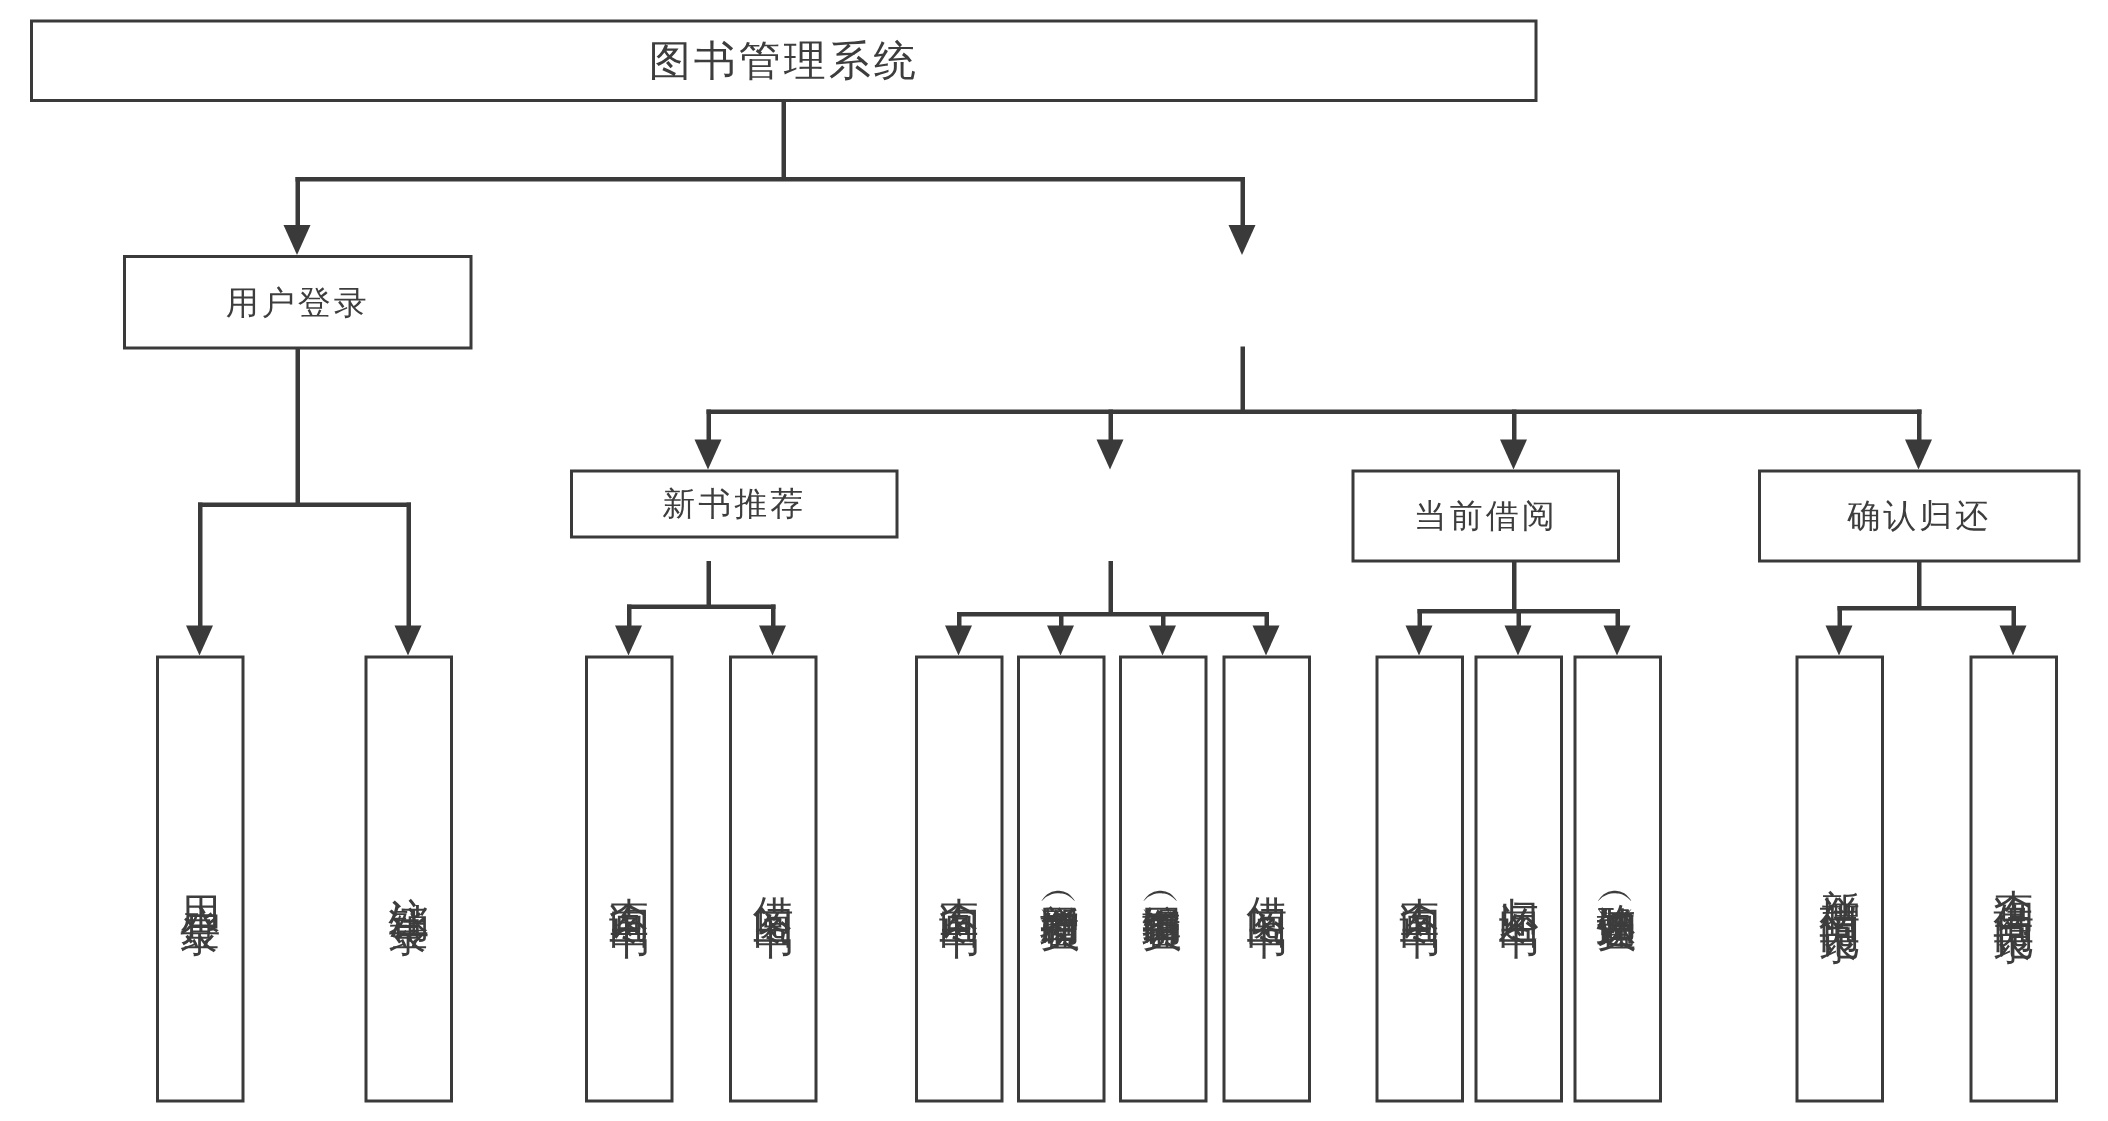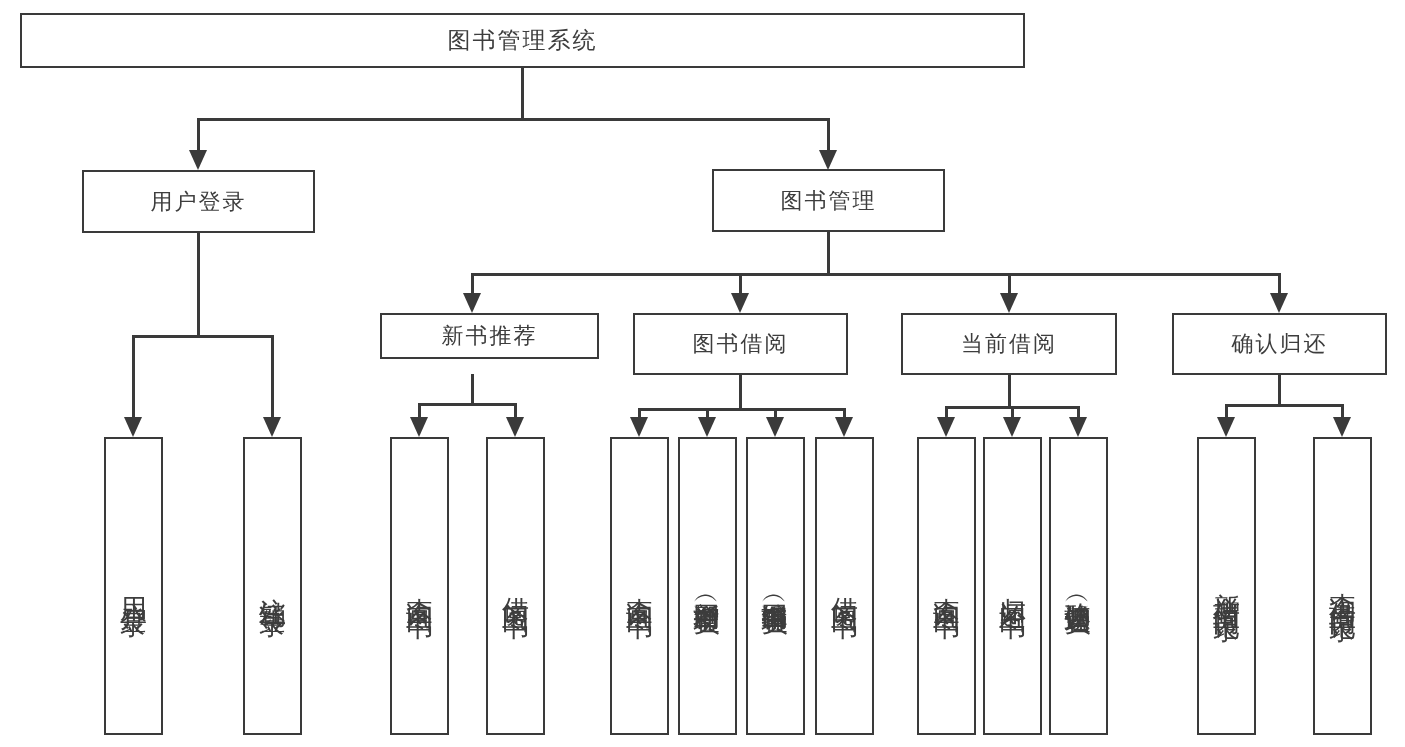--- a/index.html
+++ b/index.html
@@ -19,21 +19,21 @@
     position: absolute;
     box-sizing: border-box;
     border: 2.5px solid #3a3a3a;
     background: #ffffff;
     display: flex;
     align-items: center;
     justify-content: center;
     color: #3d3d3d;
     text-align: center;
   }
-  .root-box { font-size: 23px; letter-spacing: 2px; }
+  .root-box { font-size: 28px; letter-spacing: 2px; }
   .h-box   { font-size: 22px; letter-spacing: 2px; }
   .leaf {
     writing-mode: vertical-rl;
     text-orientation: mixed;
     font-size: 27px;
     letter-spacing: 5px;
   }
   .leaf.tight {
     font-size: 26px;
     letter-spacing: 1px;
@@ -66,43 +66,41 @@
   <div class="box root-box" style="left:20px;top:13px;width:1005px;height:55px">图书管理系统</div>
 
   <div class="vl" style="left:521px;top:68px;height:52px"></div>
   <div class="hl" style="left:197px;top:118px;width:633px"></div>
   <div class="vl" style="left:197px;top:118px;height:36px"></div>
   <div class="vl" style="left:827px;top:118px;height:36px"></div>
   <div class="ah" style="left:189px;top:150px"></div>
   <div class="ah" style="left:819px;top:150px"></div>
 
   <div class="box h-box" style="left:82px;top:170px;width:233px;height:63px">用户登录</div>
-  <div class="box h-box" style="left:712px;top:169px;width:233px;height:63px">图书管理</div>
 
   <div class="vl" style="left:197px;top:232px;height:105px"></div>
   <div class="hl" style="left:132px;top:335px;width:142px"></div>
   <div class="vl" style="left:132px;top:335px;height:85px"></div>
   <div class="vl" style="left:271px;top:335px;height:85px"></div>
   <div class="ah" style="left:124px;top:417px"></div>
   <div class="ah" style="left:263px;top:417px"></div>
 
   <div class="vl" style="left:827px;top:231px;height:44px"></div>
   <div class="hl" style="left:471px;top:273px;width:810px"></div>
   <div class="vl" style="left:471px;top:273px;height:23px"></div>
   <div class="vl" style="left:739px;top:273px;height:23px"></div>
   <div class="vl" style="left:1008px;top:273px;height:23px"></div>
   <div class="vl" style="left:1278px;top:273px;height:23px"></div>
   <div class="ah" style="left:463px;top:293px"></div>
   <div class="ah" style="left:731px;top:293px"></div>
   <div class="ah" style="left:1000px;top:293px"></div>
   <div class="ah" style="left:1270px;top:293px"></div>
 
   <div class="box h-box" style="left:380px;top:313px;width:219px;height:46px">新书推荐</div>
-  <div class="box h-box" style="left:633px;top:313px;width:215px;height:62px">图书借阅</div>
-  <div class="box h-box" style="left:901px;top:313px;width:216px;height:62px">当前借阅</div>
+  <div class="box h-box" style="left:901px;top:313px;width:179px;height:62px">当前借阅</div>
   <div class="box h-box" style="left:1172px;top:313px;width:215px;height:62px">确认归还</div>
 
   <div class="vl" style="left:471px;top:374px;height:31px"></div>
   <div class="hl" style="left:418px;top:403px;width:99px"></div>
   <div class="vl" style="left:418px;top:403px;height:17px"></div>
   <div class="vl" style="left:514px;top:403px;height:17px"></div>
   <div class="ah" style="left:410px;top:417px"></div>
   <div class="ah" style="left:506px;top:417px"></div>
 
   <div class="vl" style="left:739px;top:374px;height:36px"></div>

